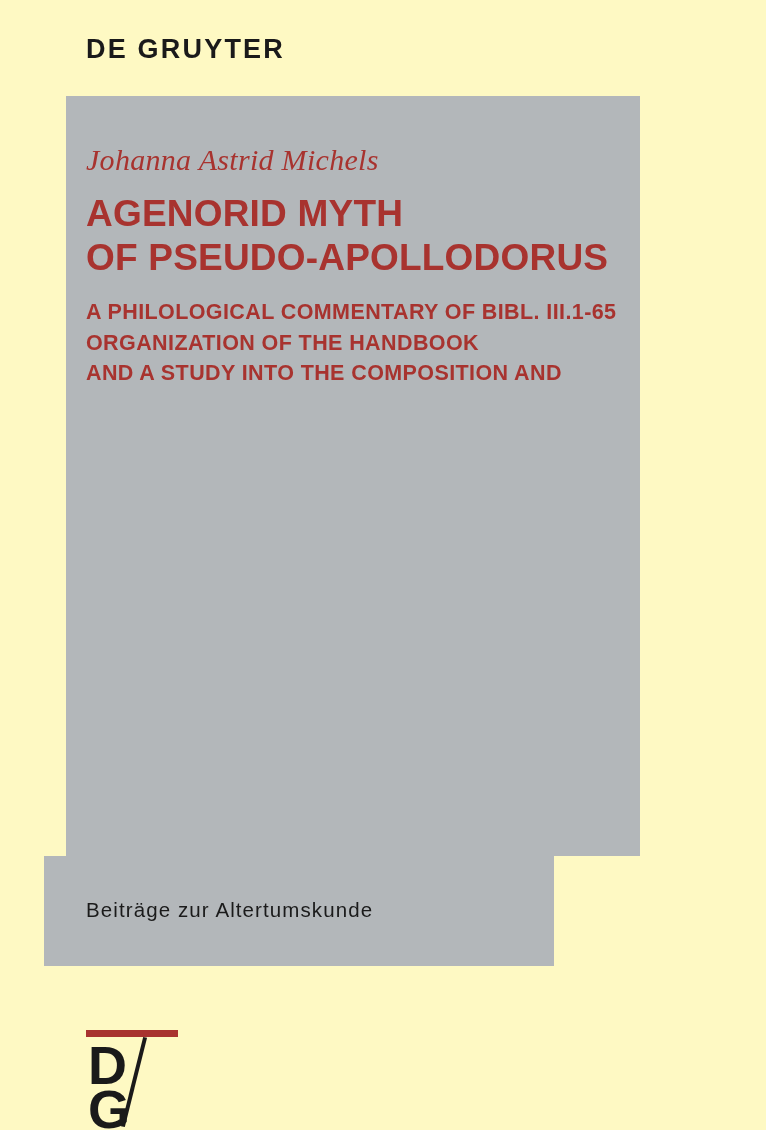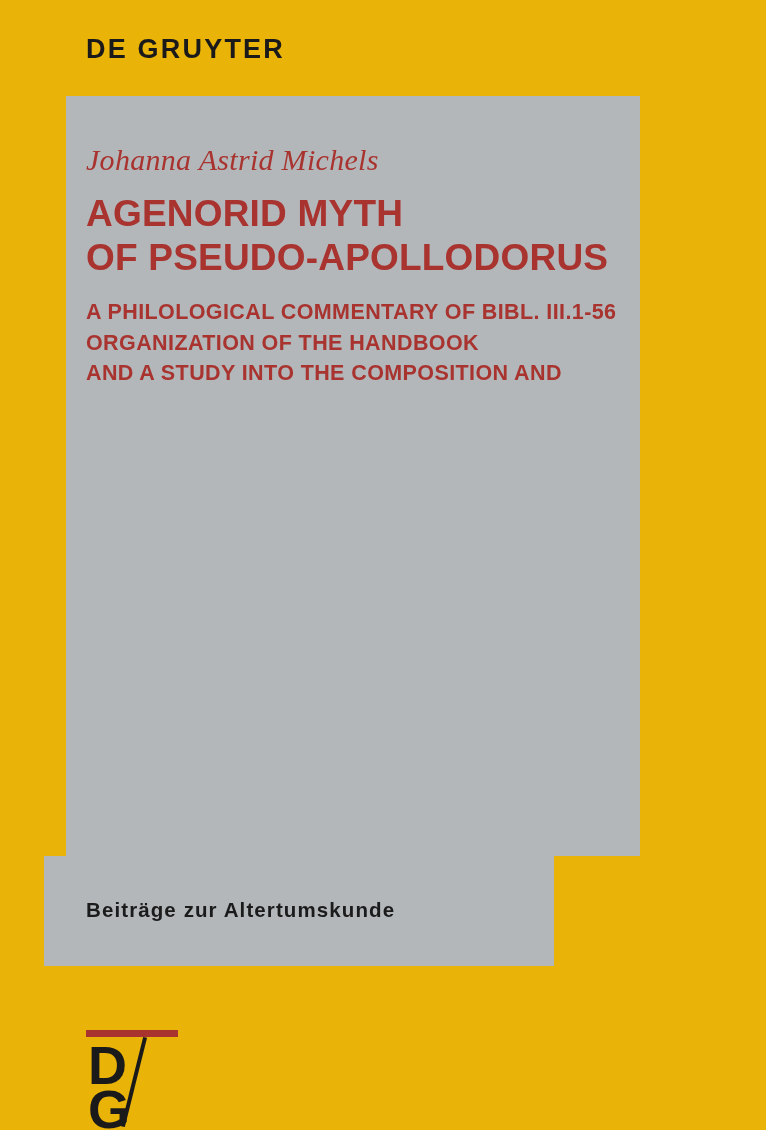--- a/index.html
+++ b/index.html
@@ -11,21 +11,21 @@
     height: 1130px;
     background: #9a9ea1;
     font-family: "Liberation Sans", sans-serif;
     overflow: hidden;
     position: relative;
   }
 
   .cover {
     position: absolute;
     inset: 0;
-    background: #eab308;
+    background: #fef9c3;
   }
 
   
   .publisher-wordmark {
     position: absolute;
     left: 86px;
     top: 34px;
     font-size: 27px;
     font-weight: bold;
     letter-spacing: 2.2px;
@@ -52,21 +52,21 @@
     height: 110px;
     background: #b3b7ba;
   }
 
   .series-title {
     position: absolute;
     left: 86px;
     top: 898px;
     width: 470px;
     font-size: 20.5px;
-    font-weight: bold;
+    font-weight: normal;
     letter-spacing: 1.1px;
     color: #1b1b1b;
   }
 
   .text-block {
     position: absolute;
     left: 86px;
     top: 142px;
     width: 560px;
   }
@@ -159,21 +159,21 @@
 
   <div class="text-block">
     <div class="author">Johanna Astrid Michels</div>
 
     <div class="main-title">
       <div>AGENORID MYTH</div>
       <div>OF PSEUDO-APOLLODORUS</div>
     </div>
 
     <div class="subtitle">
-      <div>A PHILOLOGICAL COMMENTARY OF BIBL. III.1-56</div>
+      <div>A PHILOLOGICAL COMMENTARY OF BIBL. III.1-65</div>
       <div>ORGANIZATION OF THE HANDBOOK</div>
       <div>AND A STUDY INTO THE COMPOSITION AND</div>
     </div>
   </div>
 
   <div class="series-title">Beiträge zur Altertumskunde</div>
 
   <div class="dg-logo">
     <div class="bar"></div>
     <div class="letters">

